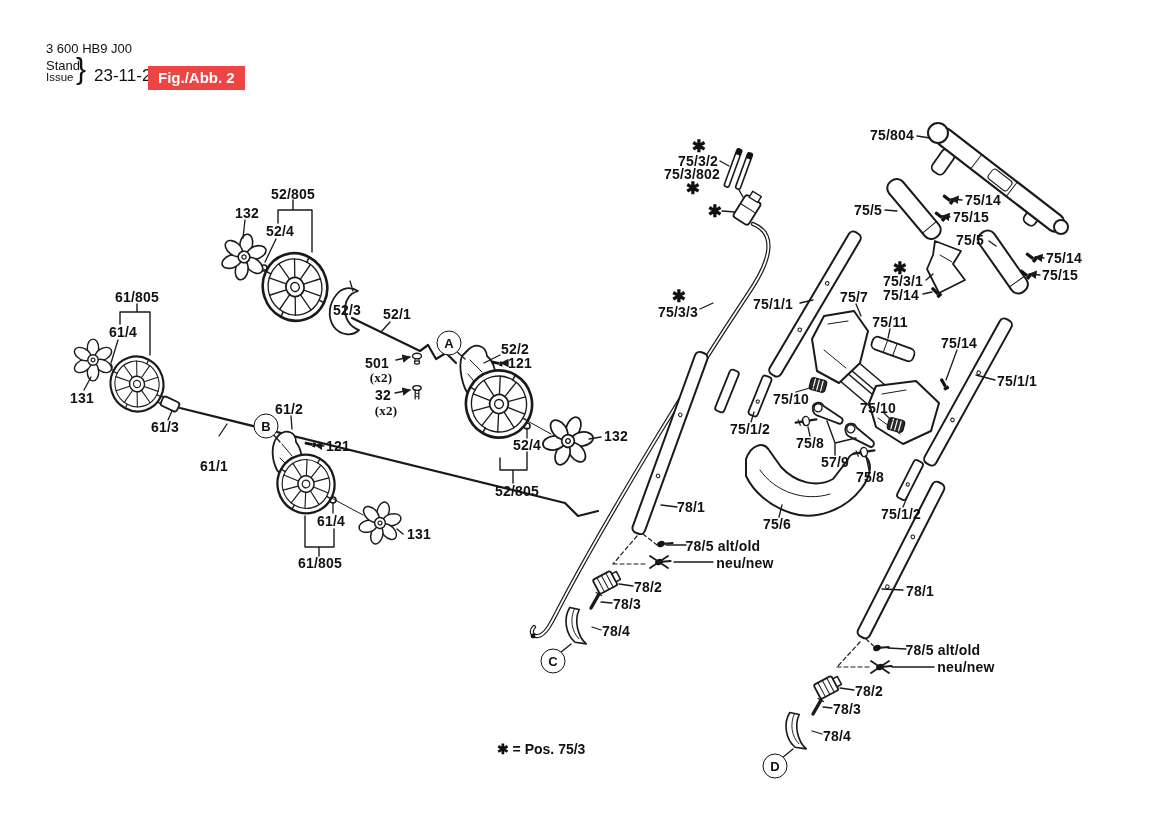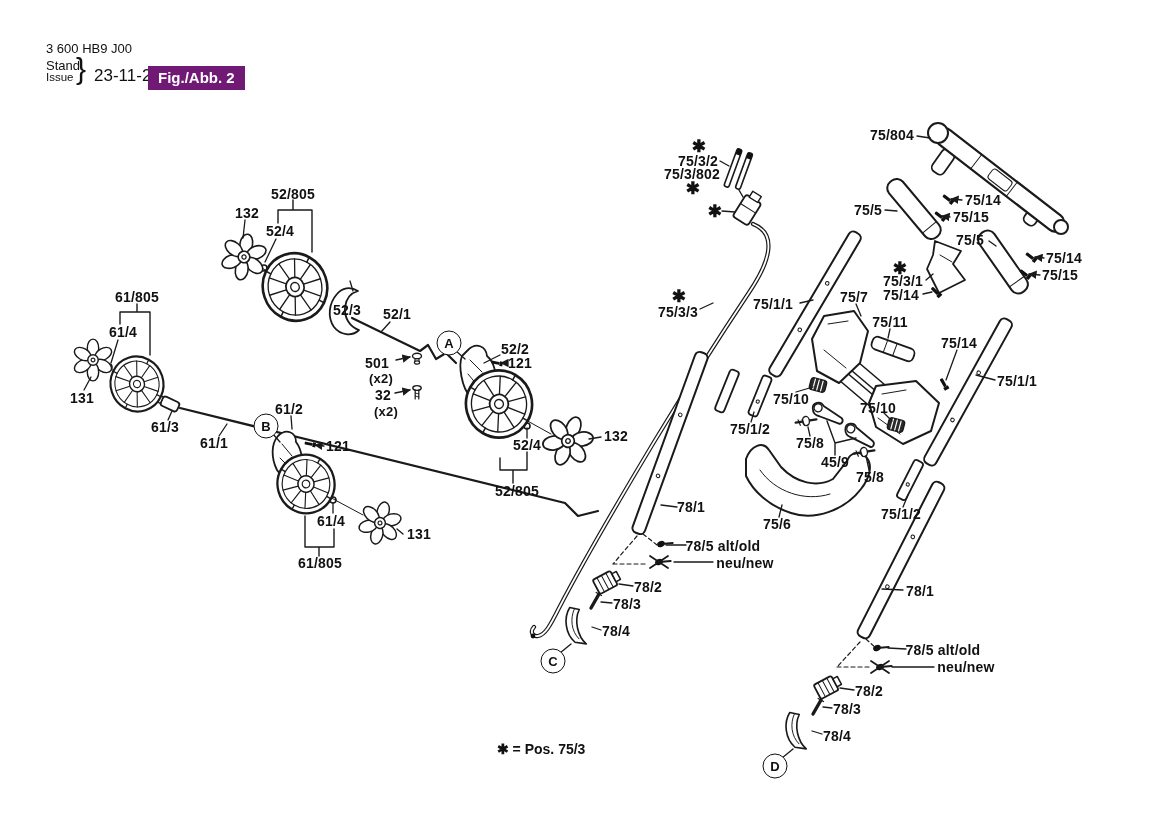--- a/index.html
+++ b/index.html
@@ -1,32 +1,32 @@
 <!DOCTYPE html>
 <html><head>
 <meta charset="utf-8">
 <style>
   html,body{margin:0;padding:0;background:#e8e8e8;}
   .stage{position:relative;width:1169px;height:826px;background:#ffffff;overflow:hidden;
          font-family:"Liberation Sans",sans-serif;color:#111;}
   .art{position:absolute;left:0;top:0;}
   .plabel{position:absolute;transform:translate(-50%,-50%);white-space:nowrap;
           font:bold 14px "Liberation Sans",sans-serif;color:#111;letter-spacing:.2px;}
-  .plabel.xtwo{font-size:13px;}
+  .plabel.xtwo{font-size:13px;font-family:Liberation Serif, serif;}
   .plabel.star{font-size:17px;line-height:1;}
   .callout{position:absolute;transform:translate(-50%,-50%);width:23px;height:23px;
            border:1.8px solid #111;border-radius:50%;background:#fff;display:flex;
            align-items:center;justify-content:center;
            font:bold 13px "Liberation Sans",sans-serif;}
   .part-no{position:absolute;left:46px;top:41px;font-size:13px;}
   .stand{position:absolute;left:46px;top:58px;font-size:13px;}
   .issue{position:absolute;left:46px;top:71px;font-size:11.5px;}
   .brace{position:absolute;left:76px;top:52px;font-size:30px;font-weight:400;}
   .hdate{position:absolute;left:94px;top:66px;font-size:17px;}
-  .figbox{position:absolute;left:148px;top:66px;background:#701a75;color:#fff;
+  .figbox{position:absolute;left:148px;top:66px;background:#ef4444;color:#fff;
           font-size:15px;font-weight:bold;padding:3px 10px 4px 10px;}
   .legend{position:absolute;left:497px;top:741px;font-size:14px;font-weight:bold;}
   .notices{position:absolute;left:987px;top:727px;font-size:11.5px;line-height:12.5px;color:#222;}
 </style>
 </head>
 <body>
 
 <div class="stage">
 
   <svg class="art" width="1169" height="826" viewBox="0 0 1169 826">
@@ -474,21 +474,21 @@
       <div class="plabel xtwo" style="left: 386px; top: 411px;">(x2)</div>
       <div class="plabel" style="left: 515px; top: 349px;">52/2</div>
       <div class="plabel" style="left: 520px; top: 363px;">121</div>
       <div class="plabel" style="left: 527px; top: 445px;">52/4</div>
       <div class="plabel" style="left: 616px; top: 436px;">132</div>
       <div class="plabel" style="left: 517px; top: 491px;">52/805</div>
       <div class="plabel" style="left: 137px; top: 297px;">61/805</div>
       <div class="plabel" style="left: 123px; top: 332px;">61/4</div>
       <div class="plabel" style="left: 82px; top: 398px;">131</div>
       <div class="plabel" style="left: 165px; top: 427px;">61/3</div>
-      <div class="plabel" style="left: 214px; top: 443px;">61/1</div>
+      <div class="plabel" style="left: 214px; top: 466px;">61/1</div>
       <div class="plabel" style="left: 289px; top: 409px;">61/2</div>
       <div class="plabel" style="left: 338px; top: 446px;">121</div>
       <div class="plabel" style="left: 331px; top: 521px;">61/4</div>
       <div class="plabel" style="left: 419px; top: 534px;">131</div>
       <div class="plabel" style="left: 320px; top: 563px;">61/805</div>
       <div class="plabel star" style="left: 699px; top: 146px;">✱</div>
       <div class="plabel" style="left: 698px; top: 161px;">75/3/2</div>
       <div class="plabel" style="left: 692px; top: 174px;">75/3/802</div>
       <div class="plabel star" style="left: 693px; top: 188px;">✱</div>
       <div class="plabel star" style="left: 715px; top: 211px;">✱</div>
@@ -506,21 +506,21 @@
       <div class="plabel" style="left: 901px; top: 295px;">75/14</div>
       <div class="plabel" style="left: 854px; top: 297px;">75/7</div>
       <div class="plabel" style="left: 773px; top: 304px;">75/1/1</div>
       <div class="plabel" style="left: 890px; top: 322px; text-align: right;">75/11</div>
       <div class="plabel" style="left: 959px; top: 343px;">75/14</div>
       <div class="plabel" style="left: 1017px; top: 381px;">75/1/1</div>
       <div class="plabel" style="left: 791px; top: 399px;">75/10</div>
       <div class="plabel" style="left: 878px; top: 408px;">75/10</div>
       <div class="plabel" style="left: 750px; top: 429px;">75/1/2</div>
       <div class="plabel" style="left: 810px; top: 443px;">75/8</div>
-      <div class="plabel" style="left: 835px; top: 462px;">45/9</div>
+      <div class="plabel" style="left: 835px; top: 462px;">57/9</div>
       <div class="plabel" style="left: 870px; top: 477px;">75/8</div>
       <div class="plabel" style="left: 777px; top: 524px;">75/6</div>
       <div class="plabel" style="left: 901px; top: 514px;">75/1/2</div>
       <div class="plabel" style="left: 691px; top: 507px;">78/1</div>
       <div class="plabel" style="left: 723px; top: 546px;">78/5 alt/old</div>
       <div class="plabel" style="left: 745px; top: 563px;">neu/new</div>
       <div class="plabel" style="left: 648px; top: 587px;">78/2</div>
       <div class="plabel" style="left: 627px; top: 604px;">78/3</div>
       <div class="plabel" style="left: 616px; top: 631px;">78/4</div>
       <div class="plabel" style="left: 920px; top: 591px;">78/1</div>

